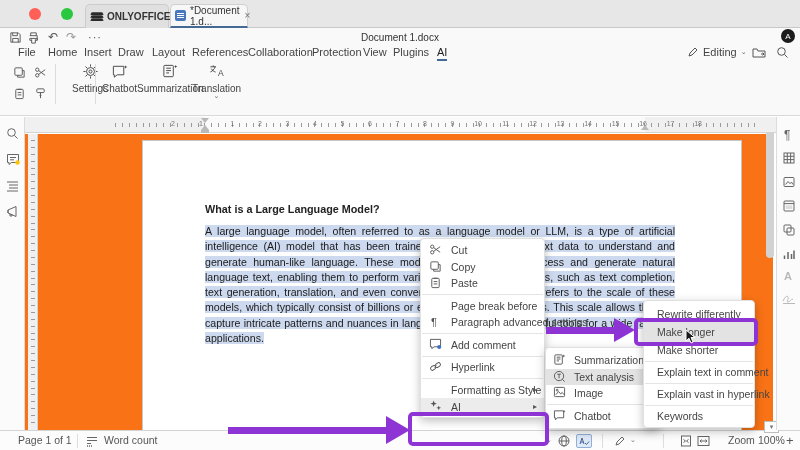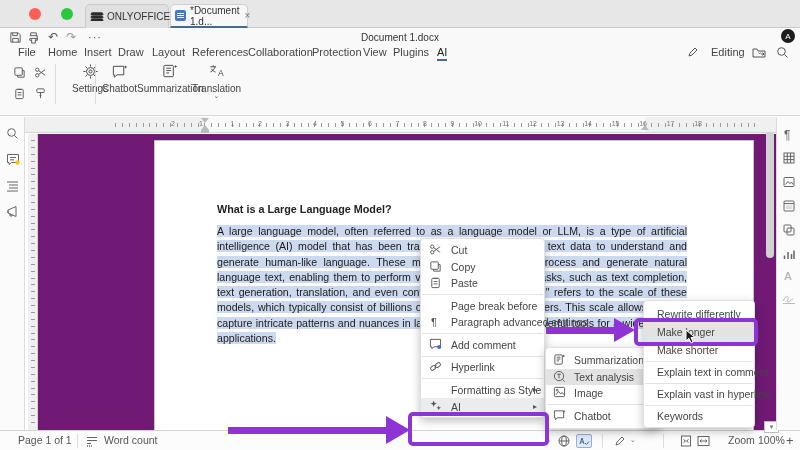--- a/index.html
+++ b/index.html
@@ -6,41 +6,41 @@
   html,body { width:800px; height:450px; overflow:hidden; }
   body { position:relative; font-family:"Liberation Sans",sans-serif; background:#fff; color:#333; }
   .abs { position:absolute; }
 
   
   .titlebar { left:0; top:0; width:800px; height:28px; background:#e7e7e7; border-bottom:1px solid #c9c9c9; z-index:8; }
   .dot { width:12px; height:12px; border-radius:50%; top:8px; }
   .dot.red { left:29px; background:#ff5f57; }
   .dot.green { left:61px; background:#29c83f; }
   .tab { top:4px; height:24px; display:flex; align-items:center; font-size:10px; }
-  .tab.app { left:85px; width:84px; background:#e0e0e0; border:1px solid #cccccc; border-bottom:none; border-radius:5px 5px 0 0; font-weight:normal; color:#333; padding-left:5px; gap:4px; }
+  .tab.app { left:85px; width:84px; background:#e0e0e0; border:1px solid #cccccc; border-bottom:none; border-radius:5px 5px 0 0; font-weight:bold; color:#333; padding-left:5px; gap:4px; }
   .tab.doc { left:170px; width:78px; background:#f7f7f7; border:1px solid #cfcfcf; border-bottom:2px solid #446995; border-radius:5px 5px 0 0; padding-left:4px; gap:4px; color:#333; }
   .tab.doc .close { color:#777; font-size:10px; margin-left:1px; }
   .doc-ic { width:11px; height:11px; background:#4a77bc; border-radius:2px; position:relative; flex:0 0 auto; }
   .doc-ic:before { content:""; position:absolute; left:2px; top:3px; width:7px; height:1px; background:#fff; box-shadow:0 2px 0 #fff, 0 4px 0 #fff; }
   .oo-logo { width:12px; height:12px; position:relative; flex:0 0 auto; }
   .oo-logo i { position:absolute; left:0; width:12px; height:5px; background:#2a2a2a; transform:perspective(20px) rotateX(55deg); border-radius:1px; }
   .oo-logo i:nth-child(1){ top:0; } .oo-logo i:nth-child(2){ top:3px; } .oo-logo i:nth-child(3){ top:6px; }
   .notif-dot { left:789px; top:3px; width:5px; height:5px; border-radius:50%; background:#5b6bdd; }
 
   
   .app-header { left:0; top:28px; width:800px; height:88px; background:#f9f9f9; border-bottom:1px solid #d8d8d8; z-index:7; }
   .qa { top:2px; height:14px; display:flex; align-items:center; color:#555; }
   .doc-title { top:4px; left:0; width:800px; text-align:center; font-size:10px; color:#333; }
   .avatar { left:781px; top:1px; width:14px; height:14px; border-radius:50%; background:#1c1c1c; color:#fff; font-size:8px; display:flex; align-items:center; justify-content:center; }
 
   
   .menubar { top:18px; left:0; width:800px; height:18px; font-size:11px; color:#444; }
   .menu-item { position:absolute; top:0; }
   .menu-item.active { color:#222; border-bottom:2px solid #446995; padding-bottom:1px; }
-  .edit-group { position:absolute; top:0; left:687px; display:flex; align-items:center; gap:12px; color:#444; }
+  .edit-group { position:absolute; top:0; left:687px; display:flex; align-items:center; gap:4px; color:#444; }
 
   
   .toolbar { top:32px; left:0; width:800px; height:55px; }
   .tb-small { position:absolute; width:14px; height:14px; color:#555; }
   .tb-div { position:absolute; top:4px; width:1px; height:40px; background:#dcdcdc; }
   .tb-btn { position:absolute; top:3px; display:flex; flex-direction:column; align-items:center; font-size:10px; color:#444; }
   .tb-btn svg { margin-bottom:3px; }
   .tb-chev { font-size:7px; color:#666; line-height:4px; }
 
   
@@ -54,21 +54,21 @@
   .ind { position:absolute; width:0; height:0; }
   .ind.tri-dn { border-left:4px solid transparent; border-right:4px solid transparent; border-top:5px solid #b9b9b9; }
   .ind.tri-up { border-left:4px solid transparent; border-right:4px solid transparent; border-bottom:5px solid #b9b9b9; }
   .ind-box { position:absolute; width:8px; height:3px; background:#b9b9b9; }
   .corner-box { left:28px; top:119px; width:10px; height:12px; background:#fdfdfd; border:1px solid #c9c9c9; z-index:6; font-size:6px; color:#888; line-height:10px; text-align:center; }
   .ruler-v { left:28px; top:134px; width:10px; height:296px; background:#f0f0f0; border-right:1px solid #d4d4d4; z-index:5; }
   .ruler-v .vt { position:absolute; left:3px; top:6px; width:4px; height:284px;
      background:repeating-linear-gradient(180deg,#9a9a9a 0 1px,transparent 1px 6.875px); }
 
   
-  .canvas { left:34px; top:134px; width:751px; height:296px; background:#701a75; overflow:hidden; z-index:1; }
+  .canvas { left:22px; top:134px; width:751px; height:296px; background:#f97316; overflow:hidden; z-index:1; }
   .page { position:absolute; left:120px; top:6px; width:600px; height:310px; background:#fff; border:1px solid #c6c6c6; }
   .doc-head { position:absolute; left:62px; top:62px; font-size:10.8px; font-weight:bold; color:#222; }
   .doc-para { position:absolute; left:62px; top:83px; width:470px; font-size:10.6px; line-height:15.3px; text-align:justify; color:#1a1a1a; }
   .doc-para span { background:#cdd9ee; }
 
   
   .sidebar-l { left:0; top:117px; width:25px; height:313px; background:#fbfbfb; border-right:1px solid #dcdcdc; z-index:6; }
   .sidebar-r { left:776px; top:117px; width:24px; height:313px; background:#fbfbfb; border-left:1px solid #dcdcdc; z-index:6; }
   .sb-ic { position:absolute; color:#666; }
   .sb-ic.dim { color:#b9b9b9; }

